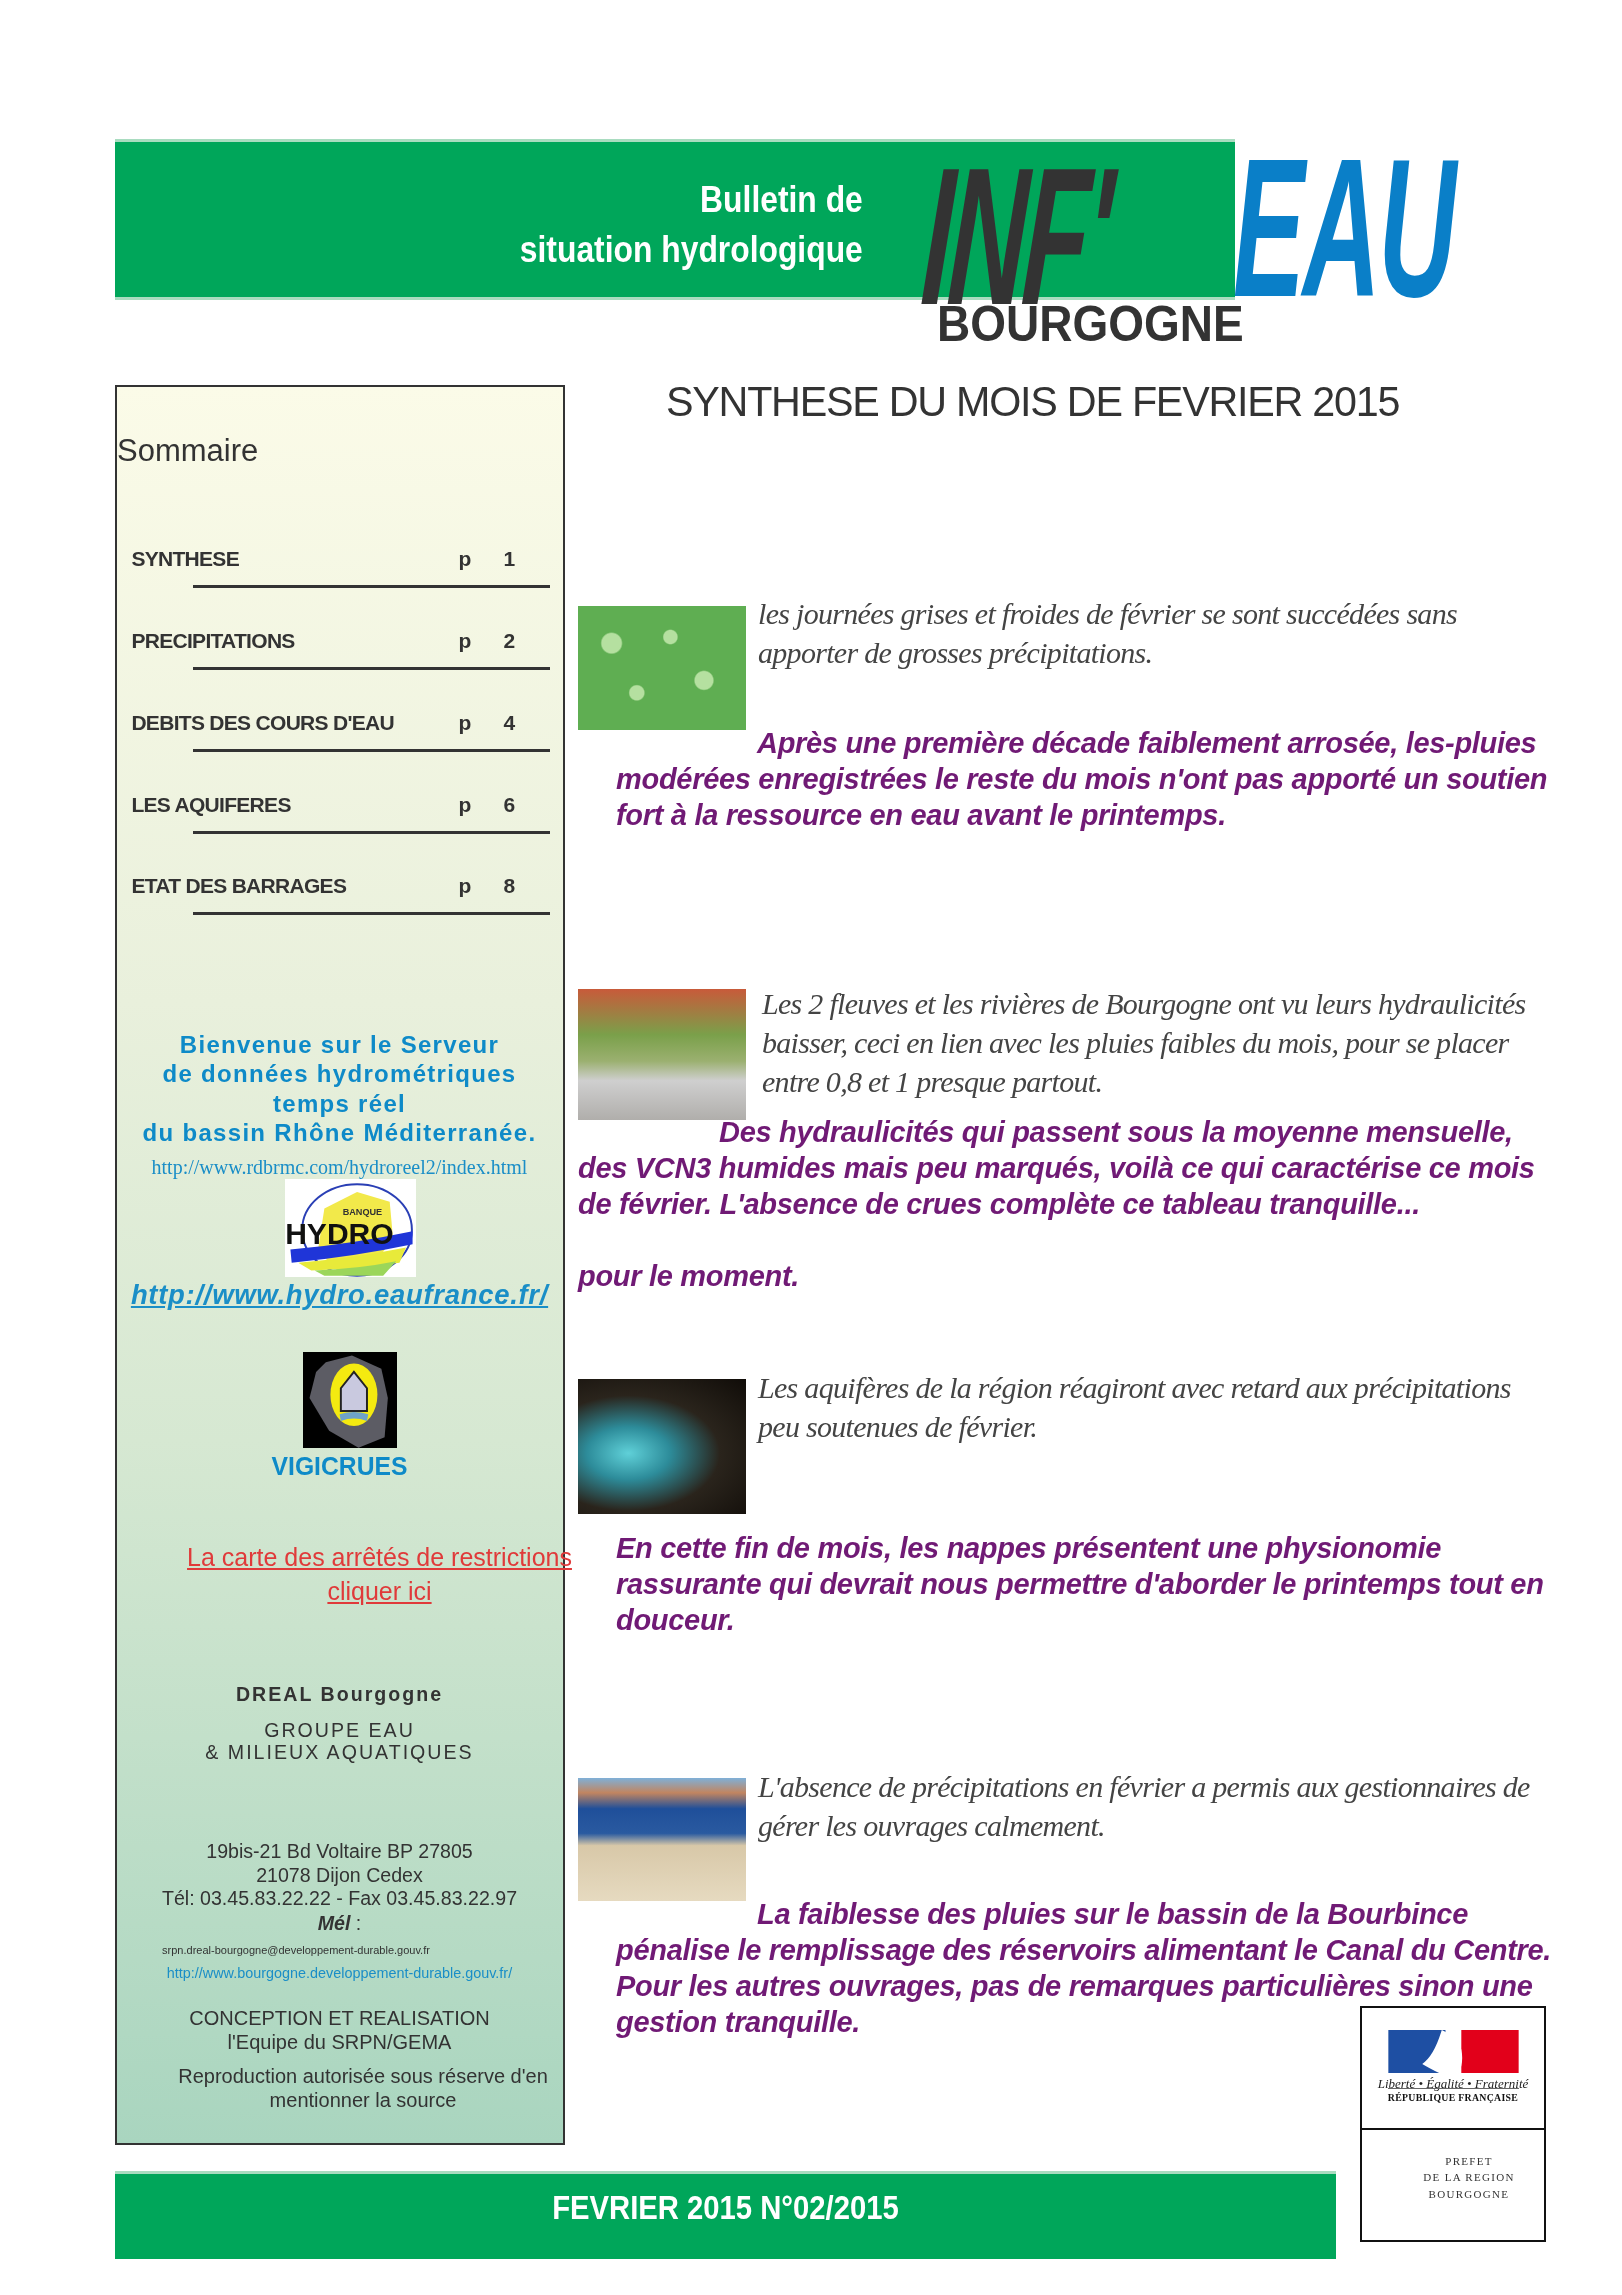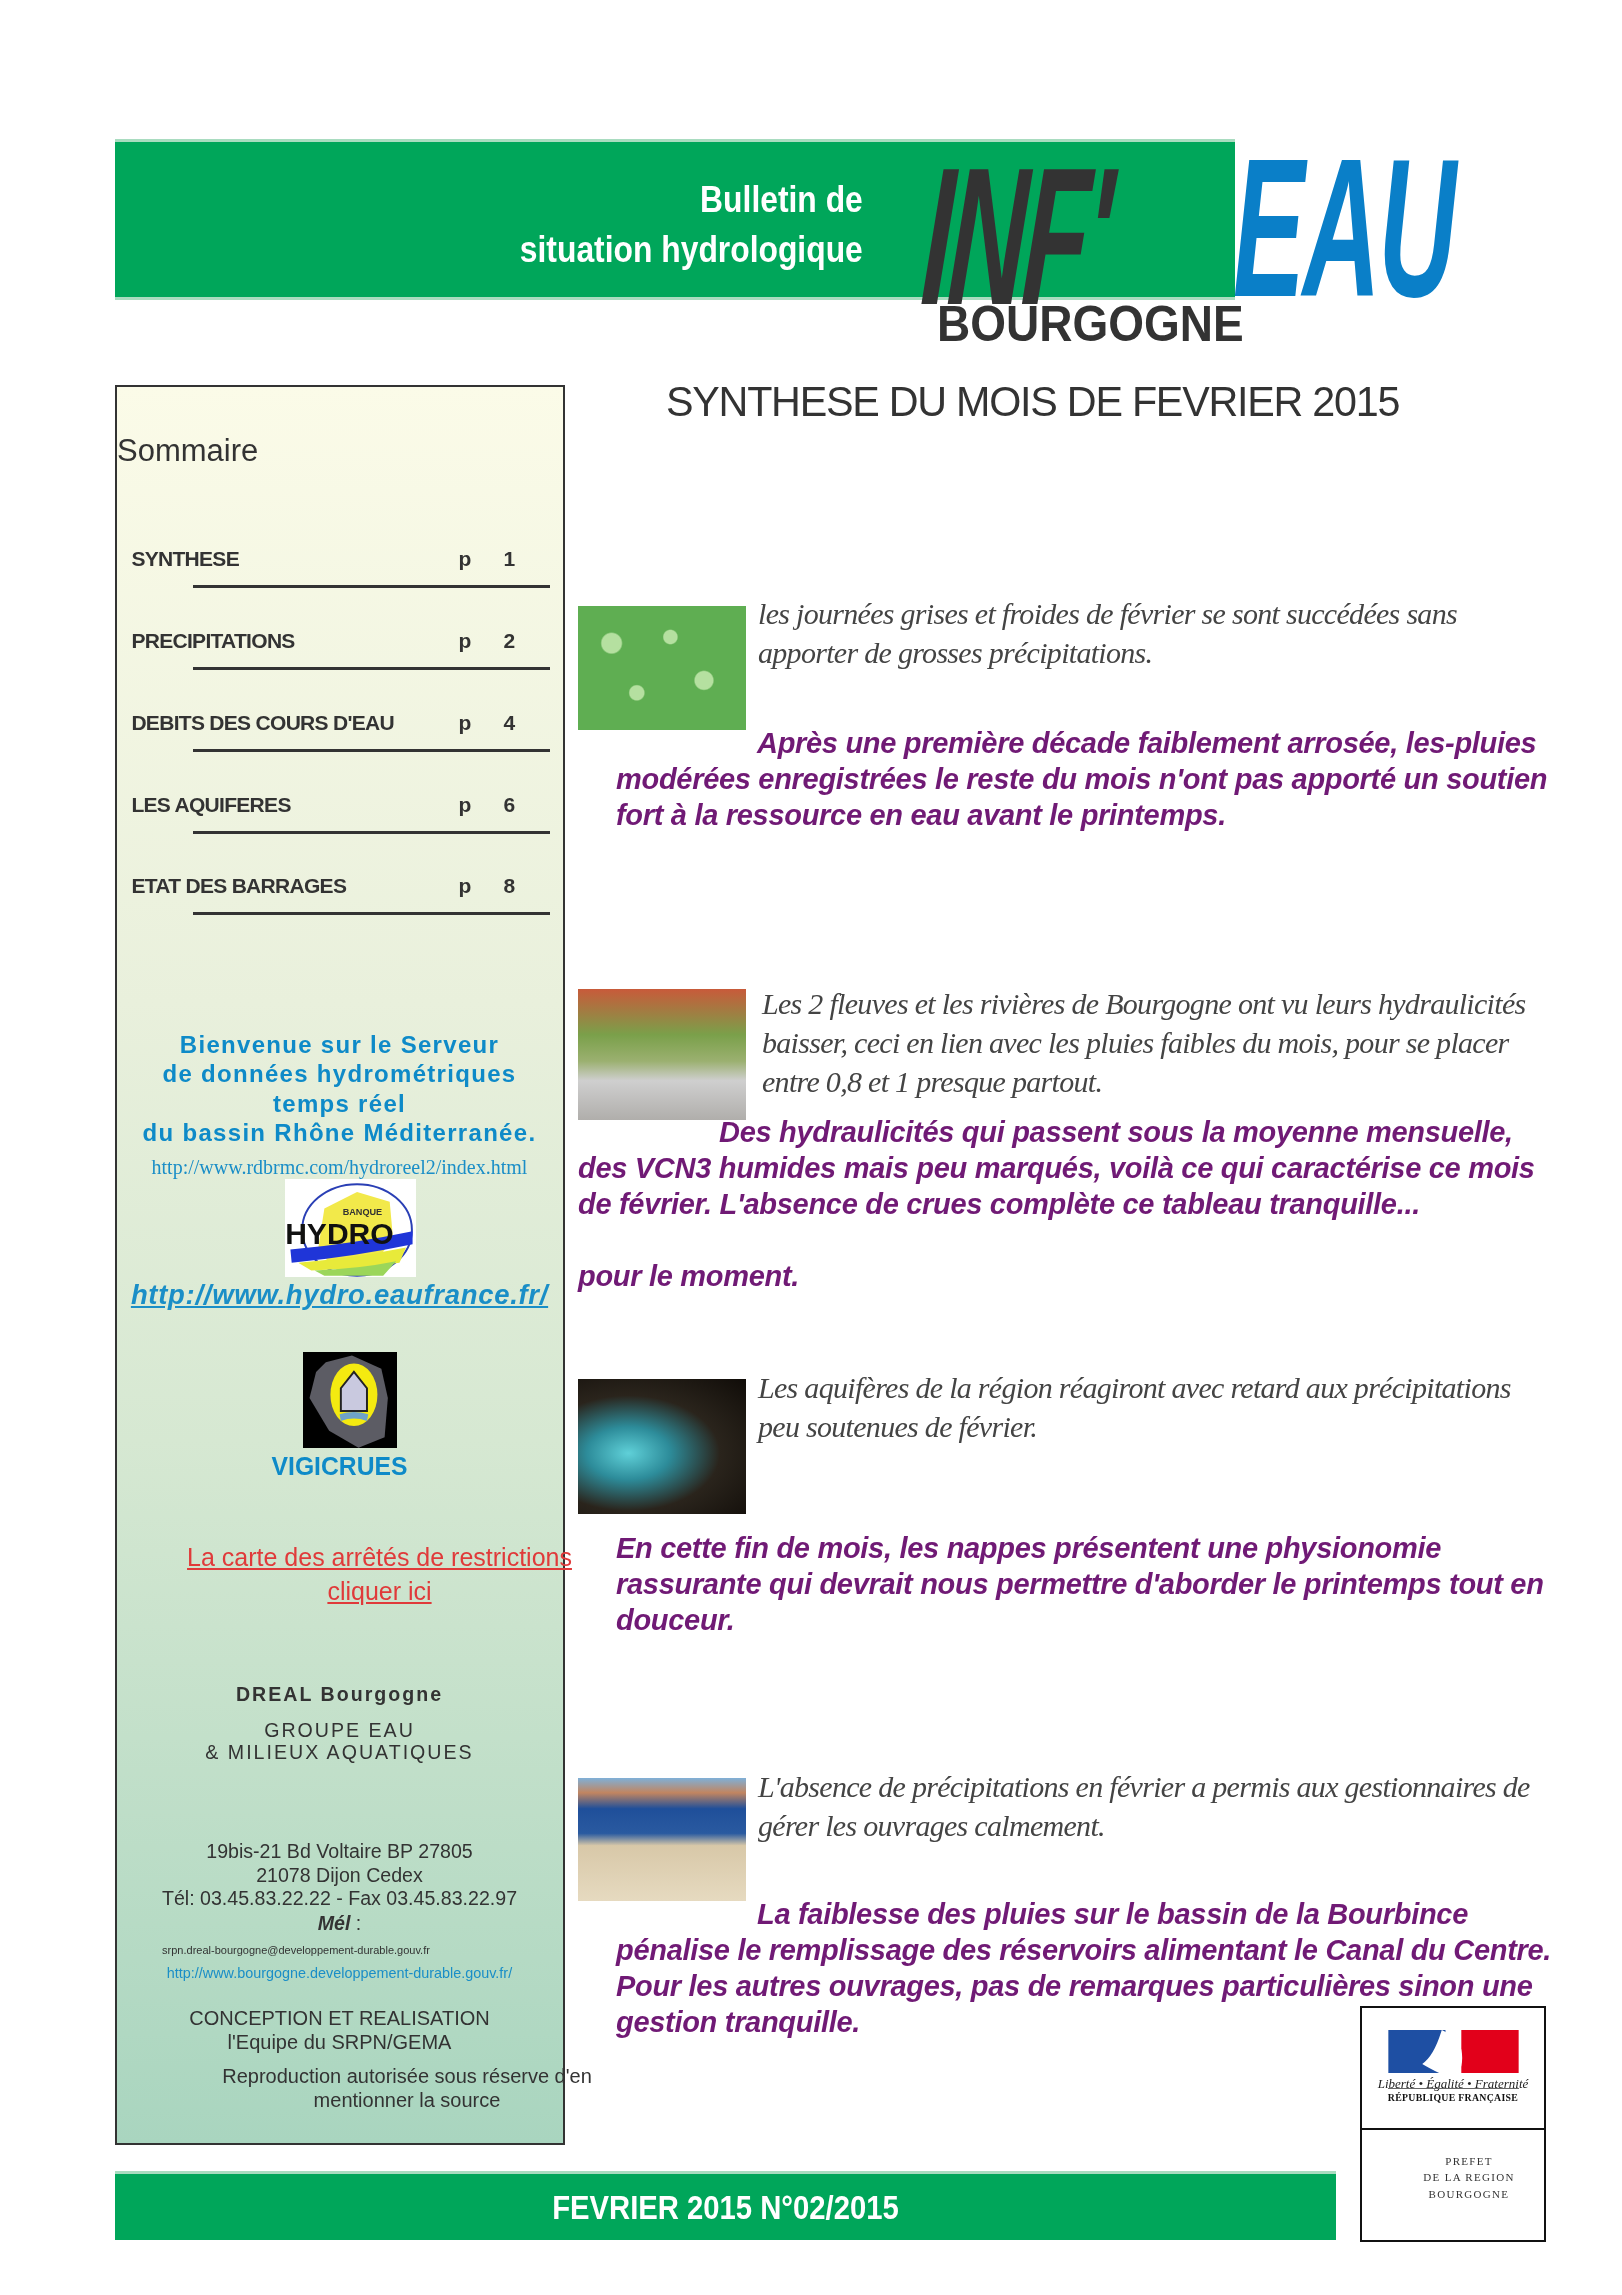--- a/index.html
+++ b/index.html
@@ -32,31 +32,31 @@
   #restr-link { left:0; width:445px; top:1153px; text-align:center; font-size:25px; line-height:34px; color:#e03a3a;padding-left:40px; }
   #restr-link span { text-decoration:underline; }
   #dreal { left:0; width:445px; top:1296px; text-align:center; font-weight:bold; font-size:19.6px; letter-spacing:2px; }
   #groupe { left:0; width:445px; top:1332px; text-align:center; font-size:19.6px; line-height:22px; letter-spacing:2px; white-space:pre-line; }
   #address { left:0; width:445px; top:1453px; text-align:center; font-size:19.6px; line-height:23.6px; white-space:pre-line; }
   #mel { left:0; width:445px; top:1525px; text-align:center; font-size:19.6px; }
   #mel b { font-style:italic; }
   #email { left:0; width:358px; top:1557px; text-align:center; font-size:11px; }
   #dreal-url { left:0; width:445px; top:1578px; text-align:center; font-size:14.4px; color:#1a8ec7; }
   #concept { left:0; width:445px; top:1620px; text-align:center; font-size:20px; line-height:23.6px; white-space:pre-line; }
-  #repro { left:0; width:492px; top:1678px; text-align:center; font-size:20px; line-height:23.6px; white-space:pre-line;padding-left:44px; }
+  #repro { left:0; width:492px; top:1678px; text-align:center; font-size:20px; line-height:23.6px; white-space:pre-line; }
 
   
   #main-title { left:666px; top:376px; font-size:43px; line-height:50px; color:#333333; letter-spacing:-1.3px; transform:scaleX(0.96); transform-origin:left top; white-space:nowrap; }
   .thumb { width:168px; overflow:hidden; }
   .lead { font-family:"Liberation Serif", serif; font-style:italic; font-size:30px; line-height:39px; color:#444444; letter-spacing:-0.7px; }
   .bold-para { font-weight:bold; font-style:italic; font-size:29px; line-height:36px; color:#701a75; letter-spacing:-0.3px; }
   .indent { text-indent:141px; }
 
   
-  #footer-band { left:115px; top:2171px; width:1221px; height:69px; background:#00a65a; border-top:3.9px solid #a9dcc0; box-sizing:border-box; }
+  #footer-band { left:115px; top:2171px; width:1221px; height:88px; background:#00a65a; border-top:3.9px solid #a9dcc0; box-sizing:border-box; }
   #footer-text { left:0; width:1221px; top:14.4px; text-align:center; color:#ffffff; font-weight:bold; font-size:34px; transform:scaleX(0.86); }
 
   
   #pref-box { left:1360px; top:2006px; width:186px; height:236px; border:2px solid #111111; box-sizing:border-box; background:#ffffff; }
   #pref-divider { left:0; top:120px; width:182px; height:2px; background:#111111; }
   #flag { left:26px; top:21.6px; width:131px; height:43px; }
   #motto { left:0; width:182px; top:68px; text-align:center; font-family:"Liberation Serif", serif; font-style:italic; font-size:13px; color:#222222; }
   #motto-line { left:26px; width:131px; top:80px; height:0.7px; background:#666666; }
   #republique { left:0; width:182px; top:84px; text-align:center; font-family:"Liberation Serif", serif; font-weight:bold; font-size:9.8px; color:#111111; letter-spacing:0.3px; }
   #prefet { left:0; width:214px; top:145px; text-align:center; font-family:"Liberation Serif", serif; font-size:11px; line-height:16.4px; letter-spacing:1.3px; color:#333333; white-space:pre-line; }

